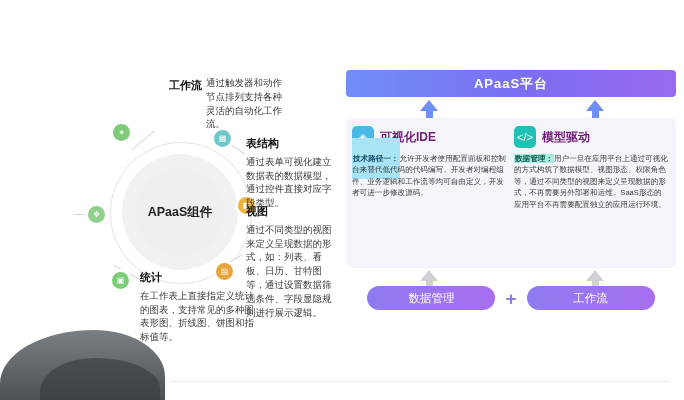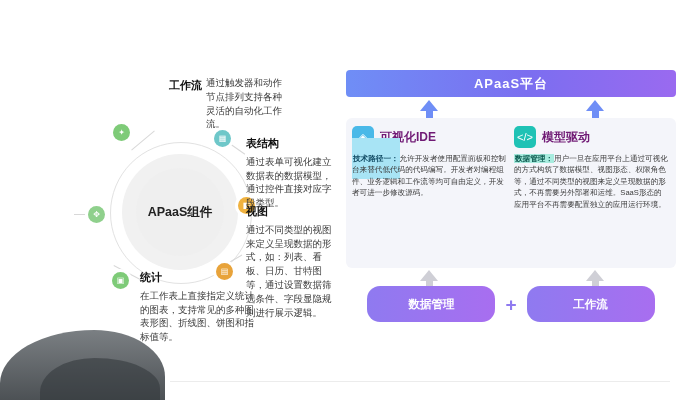--- a/index.html
+++ b/index.html
@@ -206,26 +206,26 @@
   .pill-row {
     position: absolute;
     left: 8px; top: 228px;
     width: 330px;
     display: flex;
     align-items: center;
     justify-content: center;
     gap: 10px;
   }
   .pill {
-    width: 128px; height: 36px;
+    width: 128px; height: 24px;
     border-radius: 13px;
     background: linear-gradient(90deg, #8f7af0 0%, #a86ef0 100%);
     color: #fff;
     font-size: 11.5px;
-    font-weight: bold;
+    font-weight: normal;
     display: flex;
     align-items: center;
     justify-content: center;
   }
   .plus {
     color: #8f7af0;
     font-size: 19px;
     font-weight: bold;
     line-height: 1;
   }

